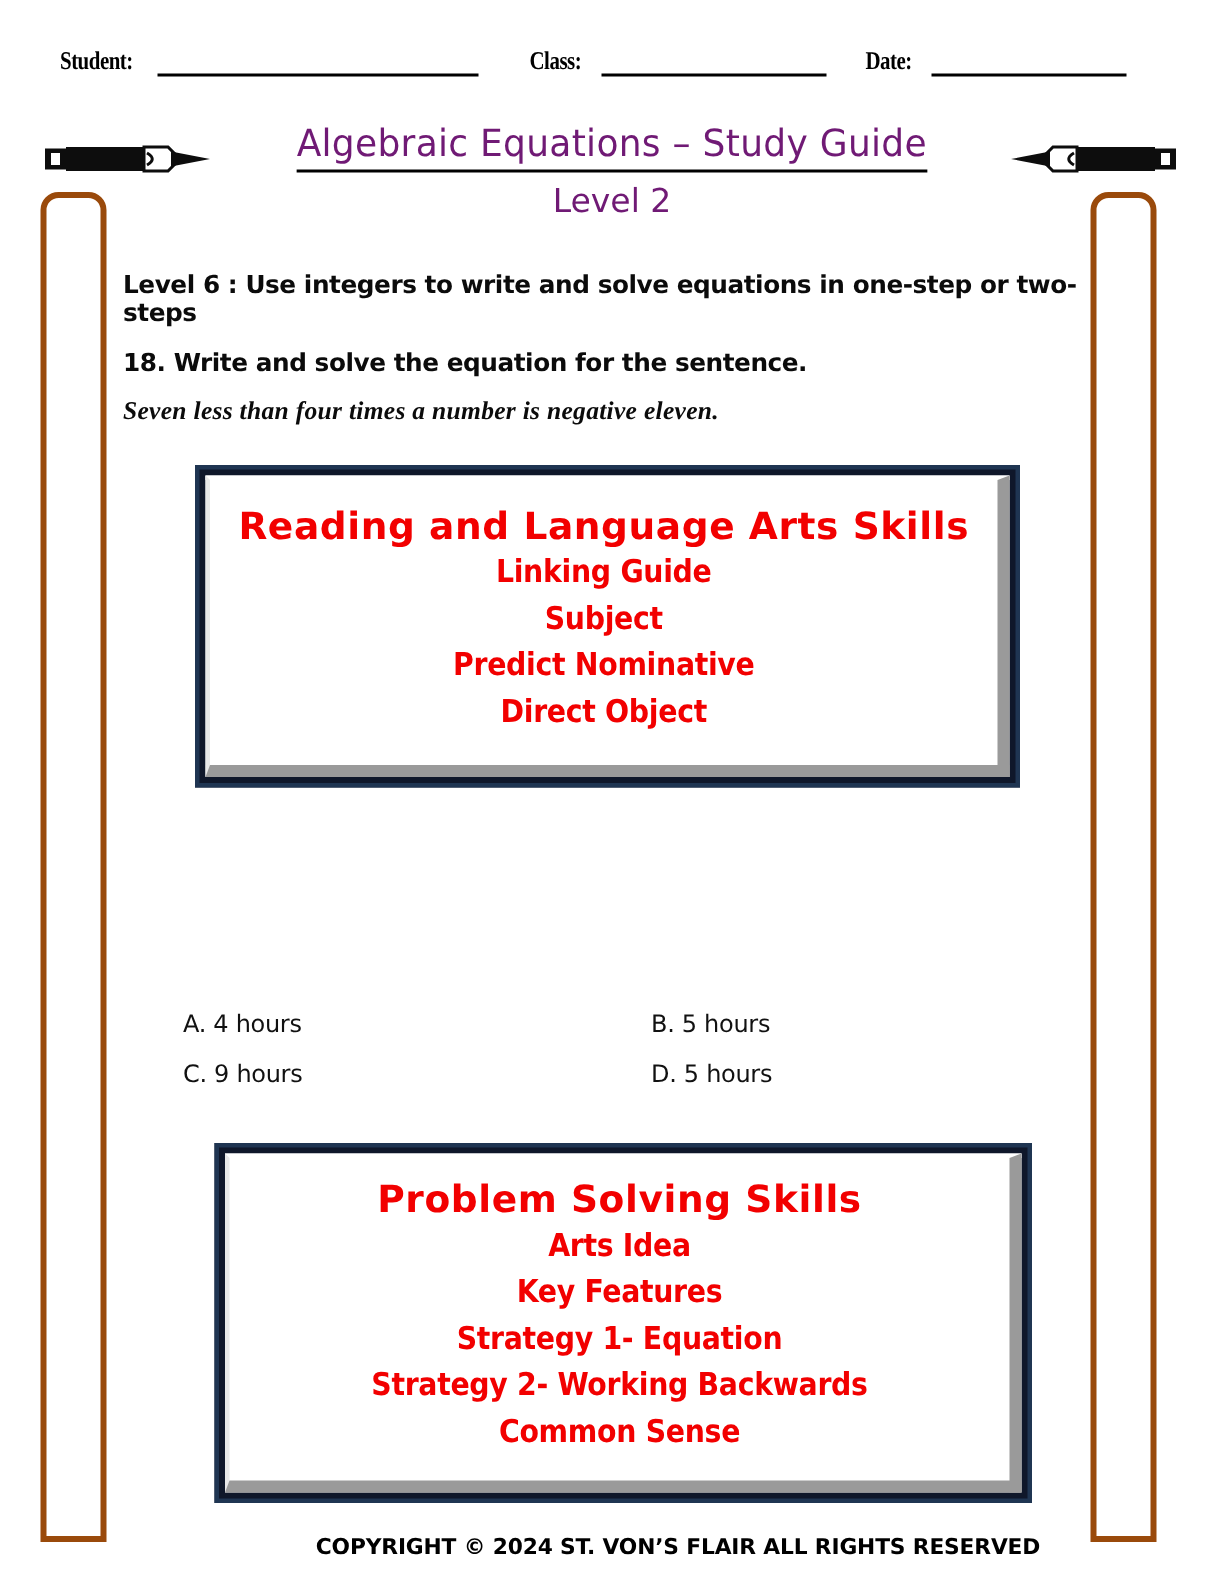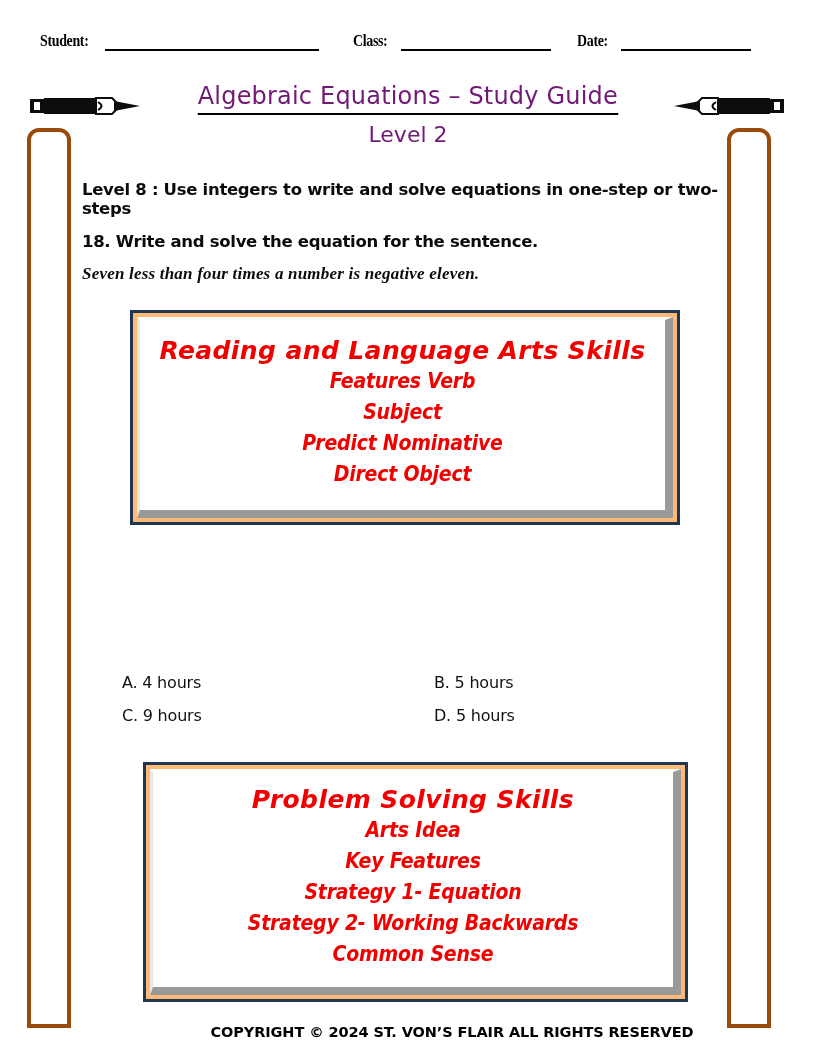--- a/index.html
+++ b/index.html
@@ -148,24 +148,23 @@
     font-family: "DejaVu Sans", sans-serif;
     font-size: 16px;
     color: #111;
     letter-spacing: -0.2px;
   }
 
   
   .skillbox {
     position: absolute;
     box-sizing: border-box;
-    background: #fdba74;
+    background: #0f172a;
     border: 3px solid #1f3552;
     padding: 4px;
-    font-style: italic;
   }
   .skillbox .inner {
     box-sizing: border-box;
     width: 100%;
     height: 100%;
     background: #ffffff;
     border-right: 8px solid #9a9a9a;
     border-bottom: 8px solid #9a9a9a;
     border-left: 3px solid #e8e8e8;
     border-top: 3px solid #ffffff;
@@ -255,28 +254,28 @@
         <path d="M70 9 q7 4 0 8" fill="none" stroke="#0d0d0d" stroke-width="2"></path>
         <path d="M86 8 L112 13 L86 18 Z" fill="#0d0d0d"></path>
         <path d="M92 11 L104 13 L92 15 Z" fill="#0d0d0d"></path>
       </g>
     </svg>
   </div>
 
   <div class="bracket bracket-left"></div>
   <div class="bracket bracket-right"></div>
 
-  <div class="body-text line-level">Level 8 : Use integers to write and solve equations in one-step or two-steps</div>
+  <div class="body-text line-level">Level 6 : Use integers to write and solve equations in one-step or two-steps</div>
   <div class="body-text line-q18">18. Write and solve the equation for the sentence.</div>
   <div class="body-text line-sentence">Seven less than four times a number is negative  eleven.</div>
 
   <div class="skillbox skillbox-1">
     <div class="inner">
       <div class="heading">Reading and Language Arts Skills</div>
-      <div class="item">Features Verb</div>
+      <div class="item">Linking Guide</div>
       <div class="item">Subject</div>
       <div class="item">Predict Nominative</div>
       <div class="item">Direct Object</div>
     </div>
   </div>
 
 
   <div class="choices">
     <div>A. 4 hours</div>
     <div>B. 5 hours</div>

